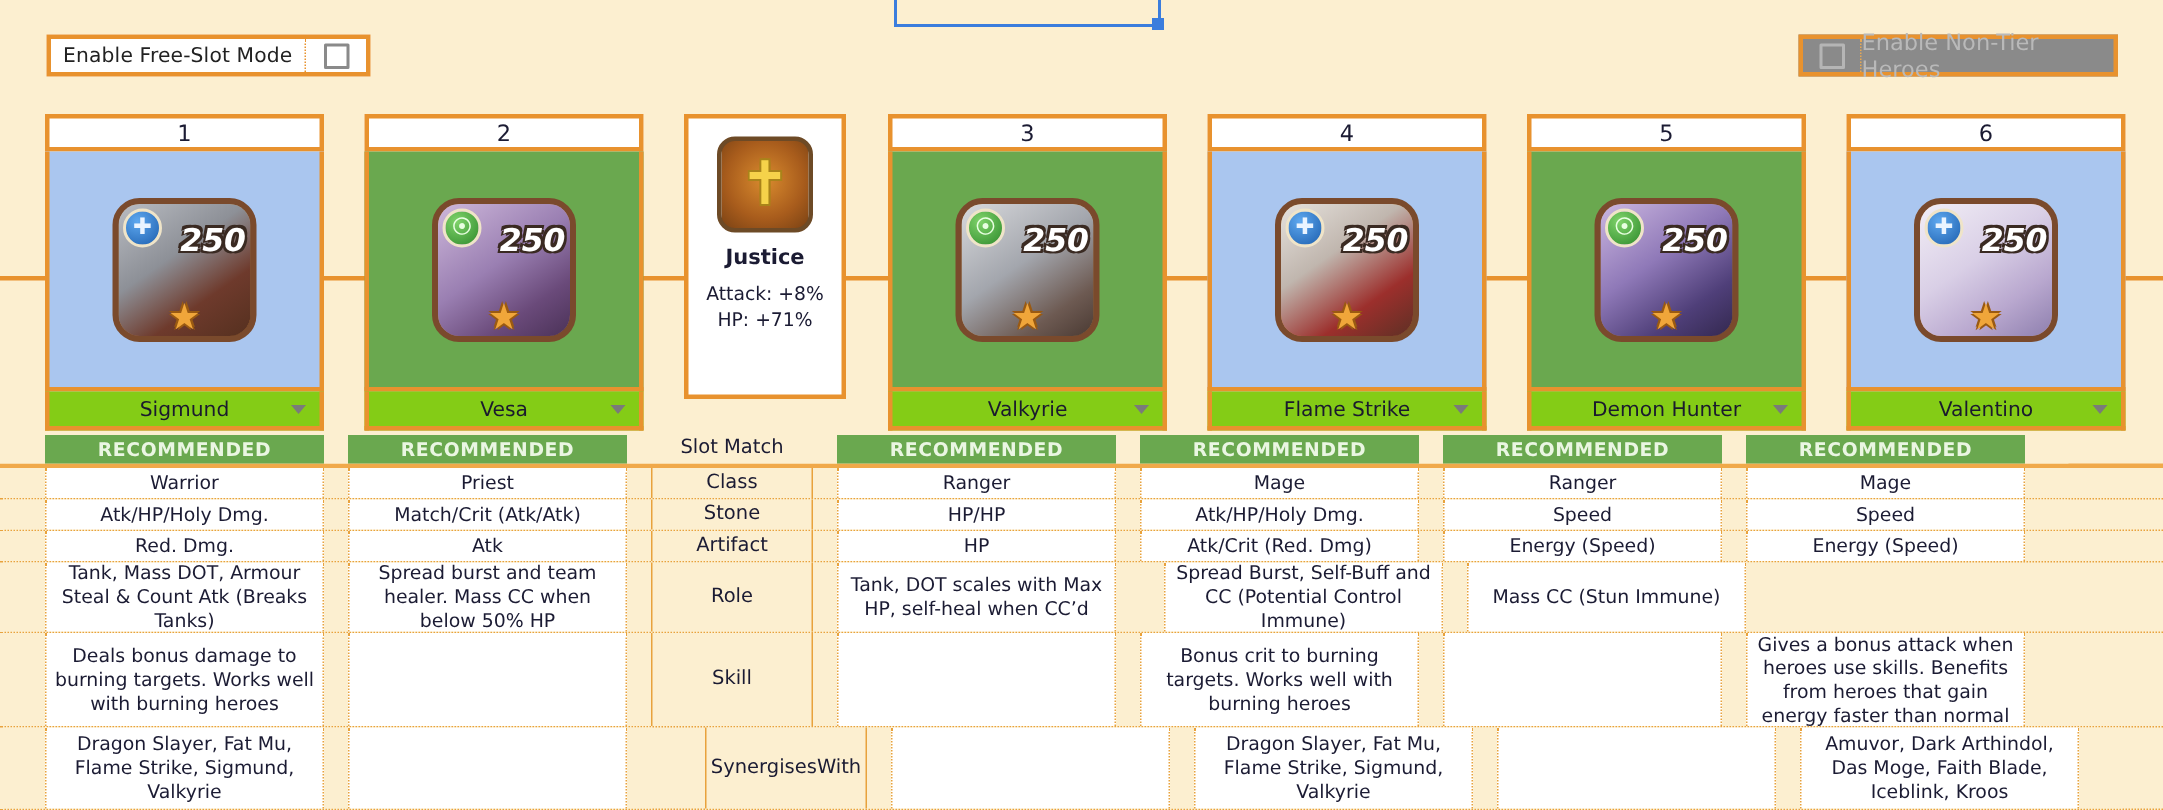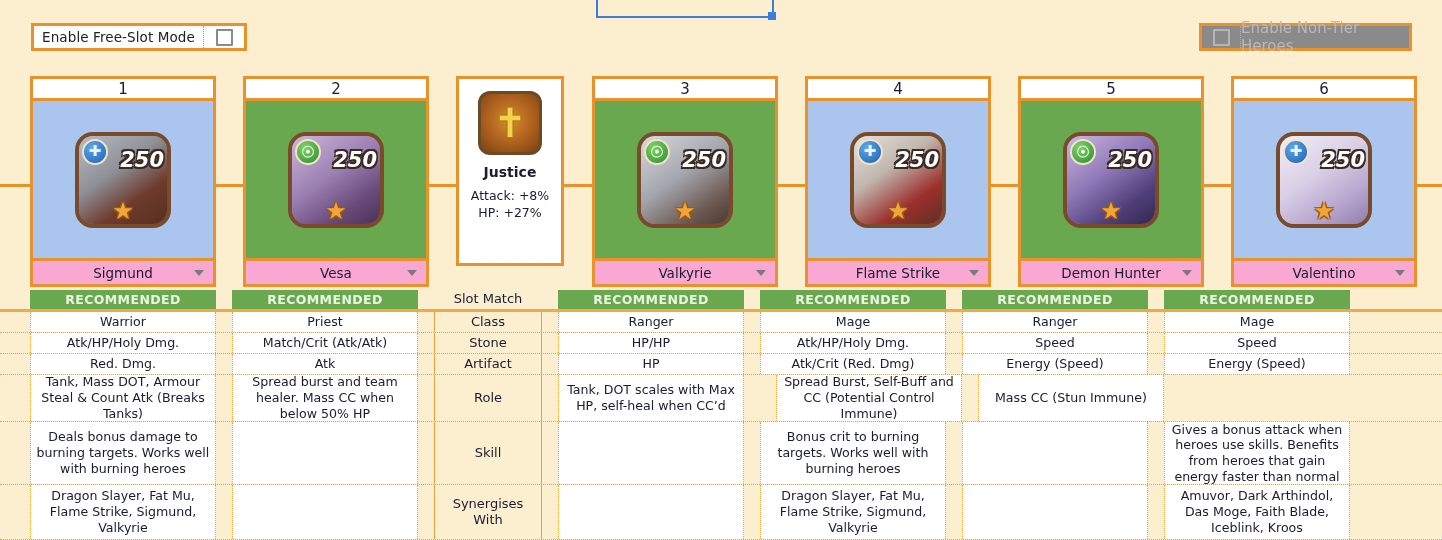--- a/index.html
+++ b/index.html
@@ -60,21 +60,21 @@
     height:25px;border:3px solid #e8922e;background:#fff;box-sizing:border-box;
     display:flex;align-items:center;justify-content:center;
     font-size:15px;color:#1b1b33;
   }
   .col .portrait{
     height:160px;border:3px solid #e8922e;border-top:none;box-sizing:border-box;
     display:flex;align-items:center;justify-content:center;
   }
   .col .namebox{
     height:26px;border:3px solid #e8922e;border-top:none;box-sizing:border-box;
-    background:#f9a8d4;display:flex;align-items:center;justify-content:center;
+    background:#84cc16;display:flex;align-items:center;justify-content:center;
     position:relative;font-size:13.5px;
   }
   .col .namebox .caret{
     position:absolute;right:9px;top:50%;transform:translateY(-50%);
     width:0;height:0;border-left:5px solid transparent;border-right:5px solid transparent;
     border-top:6px solid #7a7a7a;
   }
 
   
   .avatar{
@@ -293,21 +293,21 @@
       </div>
     </div>
 
   <div class="artifact-card">
     <div class="artifact-icon">
       <div class="cross">✝</div>
     </div>
     <div class="artifact-name">Justice</div>
     <div class="artifact-stats">
       <div>Attack: +8%</div>
-      <div>HP: +27%</div>
+      <div>HP: +71%</div>
     </div>
   </div>
 
   <div class="tbl" id="tbl">
       <div class="trow rec-row">
         <div class="edge"></div>
         <div class="cell cw">RECOMMENDED</div>
         <div class="gap"></div>
         <div class="cell cw">RECOMMENDED</div>
         <div class="gap"></div>
@@ -406,21 +406,21 @@
         <div class="gap"></div>
         <div class="cell cw h-skill">Gives a bonus attack when heroes use skills. Benefits from heroes that gain energy faster than normal</div>
         <div class="edge-r"></div>
       </div>
       <div class="trow drow h-syn">
         <div class="edge"></div>
         <div class="cell cw h-syn">Dragon Slayer, Fat Mu, Flame Strike, Sigmund, Valkyrie</div>
         <div class="gap"></div>
         <div class="cell cw h-syn"></div>
         <div class="gap"></div>
-        <div class="cell lw h-syn" style="flex-direction: column;">
+        <div class="cell lw h-syn" style=" margin-left: 36px;">
           <div>Synergises</div>
           <div>With</div>
         </div>
         <div class="gap"></div>
         <div class="cell cw h-syn"></div>
         <div class="gap"></div>
         <div class="cell cw h-syn">Dragon Slayer, Fat Mu, Flame Strike, Sigmund, Valkyrie</div>
         <div class="gap"></div>
         <div class="cell cw h-syn"></div>
         <div class="gap"></div>

